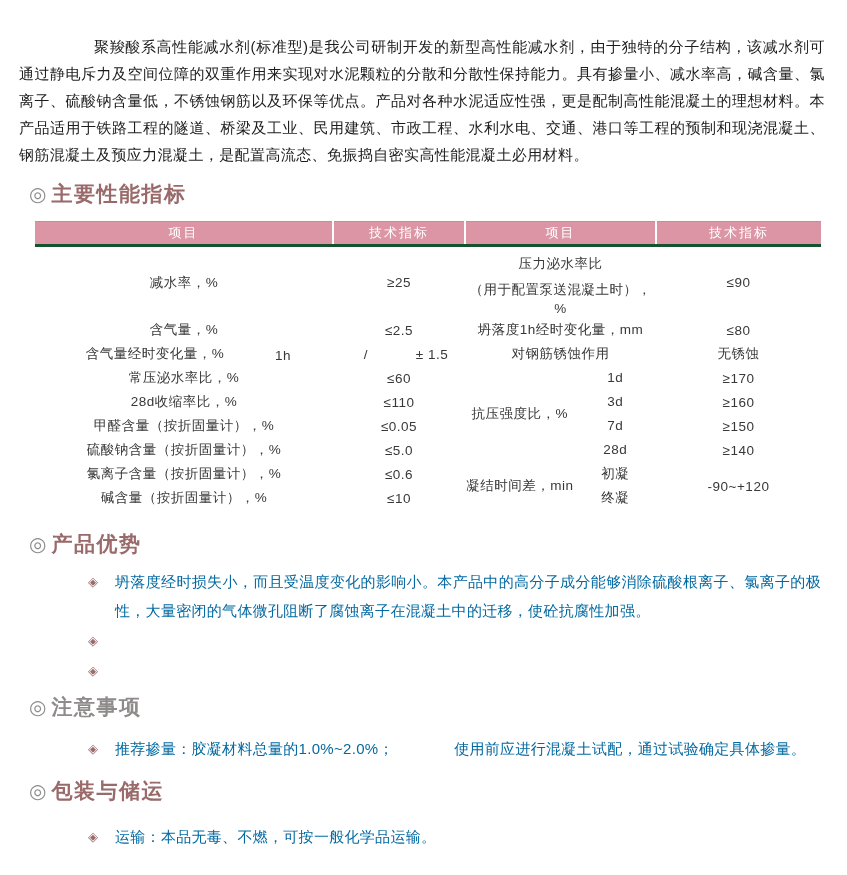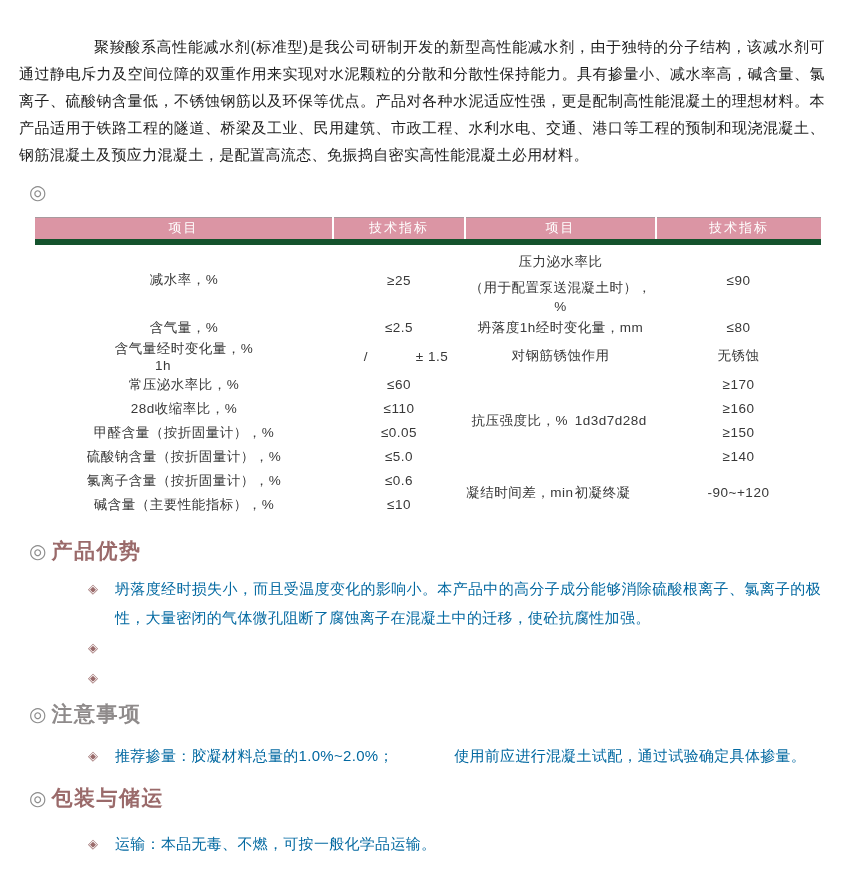--- a/index.html
+++ b/index.html
@@ -27,55 +27,56 @@
   .h3 { margin-top:8px; }
   .h4 { margin-top:14px; }
 
   
   table.spec { margin:13px 0 0 16px; width:786px; border-collapse:collapse; table-layout:fixed; }
   table.spec thead th {
     height:24px; background:#db95a4; color:#ffffff; font-weight:400;
     font-size:13px; letter-spacing:2px; border-left:2px solid #ffffff;
   }
   table.spec thead th:first-child { border-left:none; }
-  table.spec thead tr { border-top:1px solid #a89a9e; border-bottom:6px solid #14532d; }
+  table.spec thead tr { border-top:1px solid #a89a9e; border-bottom:3px solid #14532d; }
   table.spec tbody td {
     height:24px; text-align:center; vertical-align:middle;
     font-size:13.5px; color:#383838; letter-spacing:.5px; padding:0;
   }
   tr.tall > td { height:48px; }
   .cell2line span { display:block; line-height:19px;margin-top:7px; }
-  .split { display:flex; width:100%; align-items:center;flex-direction:column; }
+  .split { display:flex; width:100%; align-items:flex-end; }
   .split .fgrow { flex:1; text-align:center; }
   .split .fixed1h { width:58px; text-align:left; }
   .halves { display:flex; width:100%; align-items:center; }
   .halves > span { flex:1; text-align:center; }
   .group { display:flex; align-items:center; width:100%; }
   .group .glabel { flex:1.35; text-align:center; }
-  .group .gcol { flex:1; display:flex; }
+  .group .gcol { flex:1; display:flex; flex-direction:column; }
   .group .gcol span { height:24px; line-height:24px; text-align:center; }
 
   
   .bullets { margin-top:9px; }
   .bullet { display:flex; padding-left:69px; margin-bottom:1px; }
   .bullet .bmark { width:27px; flex:none; color:#9a6b6b; font-size:13px; line-height:29px; }
   .bullet .btext { flex:1; font-size:15px; line-height:29px; letter-spacing:.3px; text-align:justify; padding-right:4px; color:#0369a1; }
   .bullet .btext .gap2 { margin-left:56px; }
   .single { margin-top:13px; }
   .pack1 { margin-top:17px; }
 </style>
 </head>
 <body>
 
 <div class="page">
 
   <p class="intro">聚羧酸系高性能减水剂(标准型)是我公司研制开发的新型高性能减水剂，由于独特的分子结构，该减水剂可通过静电斥力及空间位障的双重作用来实现对水泥颗粒的分散和分散性保持能力。具有掺量小、减水率高，碱含量、氯离子、硫酸钠含量低，不锈蚀钢筋以及环保等优点。产品对各种水泥适应性强，更是配制高性能混凝土的理想材料。本产品适用于铁路工程的隧道、桥梁及工业、民用建筑、市政工程、水利水电、交通、港口等工程的预制和现浇混凝土、钢筋混凝土及预应力混凝土，是配置高流态、免振捣自密实高性能混凝土必用材料。</p>
 
   <div class="heading h1">
     <span class="ring">◎</span>
+    <span class="htext">主要性能指标</span>
   </div>
 
   <table class="spec">
     <colgroup>
       <col style="width:298px">
         <col style="width:132px">
         <col style="width:191px">
         <col style="width:165px">
     </colgroup>
     <thead>
@@ -159,21 +160,21 @@
             <span class="glabel">凝结时间差，min</span>
             <div class="gcol">
               <span>初凝</span>
               <span>终凝</span>
             </div>
           </div>
         </td>
         <td rowspan="2">-90~+120</td>
       </tr>
       <tr>
-        <td>碱含量（主要性能指标），%</td>
+        <td>碱含量（按折固量计），%</td>
         <td>≤10</td>
       </tr>
     </tbody>
   </table>
 
   <div class="heading h2">
     <span class="ring">◎</span>
     <span class="htext">产品优势</span>
   </div>
 

